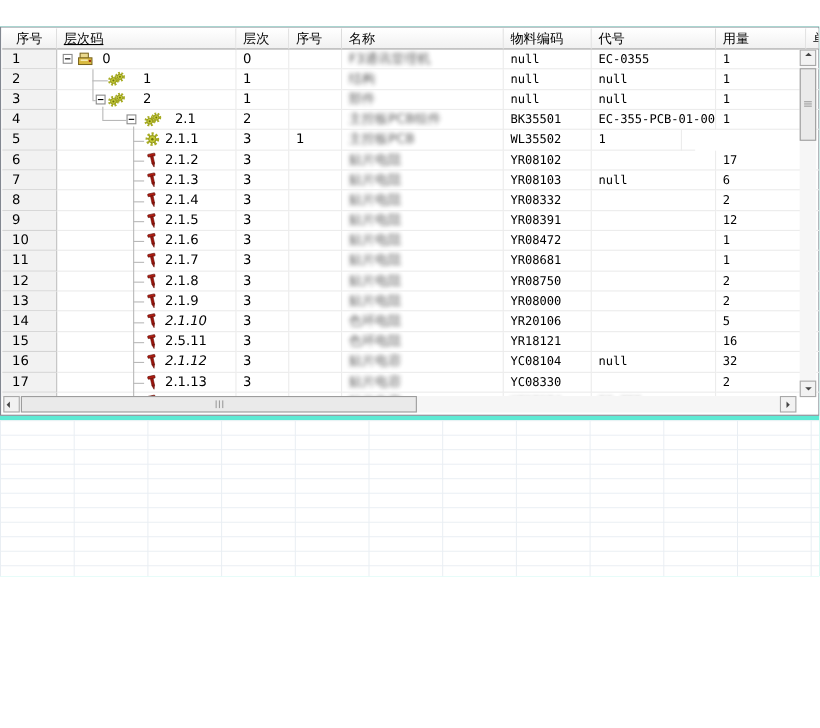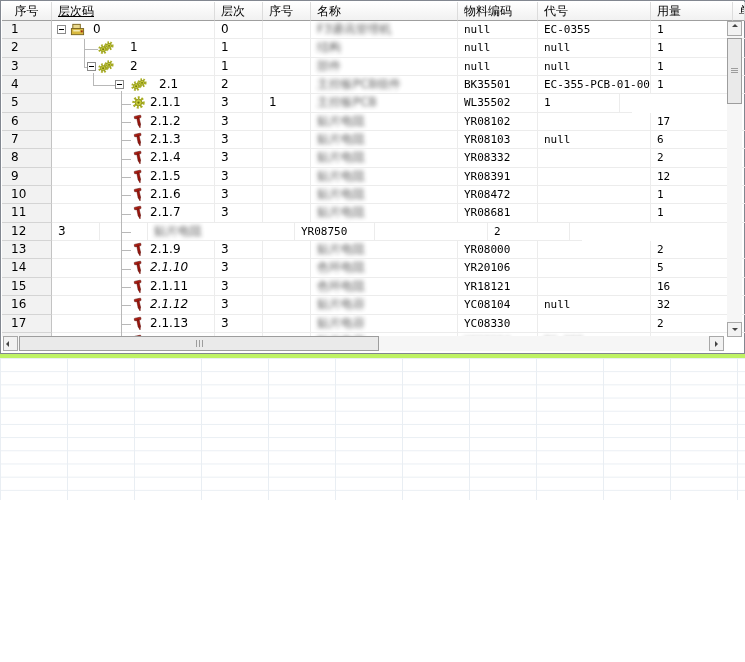--- a/index.html
+++ b/index.html
@@ -1,17 +1,17 @@
 <!DOCTYPE html>
 <html><head>
 <meta charset="utf-8">
 <style>
   html,body{margin:0;padding:0;background:#fff;}
-  #canvas{position:relative;width:745px;height:500px;background:#bef264;overflow:hidden;
-          font-family:"DejaVu Sans",sans-serif;color:#000;}
+  #canvas{position:relative;width:745px;height:500px;background:#5eead4;overflow:hidden;
+          font-family:"DejaVu Sans",sans-serif;color:#000;margin-top:24px;}
   
   #top-panel{position:absolute;left:0;top:0;width:745px;height:354px;background:#fff;
              border:1px solid #828790;box-sizing:border-box;}
   .tp-header{position:absolute;left:1px;top:1px;height:19px;display:flex;z-index:2;}
   .tp-hcell{box-sizing:border-box;height:19px;line-height:18px;font-size:12px;
             background:linear-gradient(#ffffff,#f1f1f1);
             border-right:1px solid #dcdcdc;border-bottom:1px solid #9f9f9f;
             padding-left:6px;overflow:hidden;white-space:nowrap;}
   .tp-hcell.center{padding-left:0;text-align:center;}
   .tp-body{position:absolute;left:1px;top:20px;width:743px;height:316px;overflow:hidden;}
@@ -267,20 +267,26 @@
           <div class="tcell" style="width: 48px;">3</div>
           <div class="tcell" style="width: 48px;"></div>
           <div class="tcell" style="width: 147px;"><span class="blur">贴片电阻</span></div>
           <div class="tcell mono" style="width: 80px;">YR08681</div>
           <div class="tcell mono" style="width: 113px;"></div>
           <div class="tcell mono" style="width: 82px;">1</div>
           <div class="tcell" style="width: 12px; border-right: none;"></div>
         </div>
         <div class="trow">
           <div class="tcell rowhdr" style="width: 50px;">12</div>
+          <div class="tcell treecell" style="width: 163px;">
+            <svg class="node-ic" viewBox="0 0 16 16" style="left: 78px;">
+              <use href="#sym-screw"></use>
+            </svg>
+            <span class="tlabel" style="left: 98px;">2.1.8</span>
+          </div>
           <div class="tcell" style="width: 48px;">3</div>
           <div class="tcell" style="width: 48px;"></div>
           <div class="tcell" style="width: 147px;"><span class="blur">贴片电阻</span></div>
           <div class="tcell mono" style="width: 80px;">YR08750</div>
           <div class="tcell mono" style="width: 113px;"></div>
           <div class="tcell mono" style="width: 82px;">2</div>
           <div class="tcell" style="width: 12px; border-right: none;"></div>
         </div>
         <div class="trow">
           <div class="tcell rowhdr" style="width: 50px;">13</div>
@@ -313,21 +319,21 @@
           <div class="tcell mono" style="width: 113px;"></div>
           <div class="tcell mono" style="width: 82px;">5</div>
           <div class="tcell" style="width: 12px; border-right: none;"></div>
         </div>
         <div class="trow">
           <div class="tcell rowhdr" style="width: 50px;">15</div>
           <div class="tcell treecell" style="width: 163px;">
             <svg class="node-ic" viewBox="0 0 16 16" style="left: 78px;">
               <use href="#sym-screw"></use>
             </svg>
-            <span class="tlabel" style="left: 98px;">2.1.11</span>
+            <span class="tlabel" style="left: 98px;">2.5.11</span>
           </div>
           <div class="tcell" style="width: 48px;">3</div>
           <div class="tcell" style="width: 48px;"></div>
           <div class="tcell" style="width: 147px;"><span class="blur">色环电阻</span></div>
           <div class="tcell mono" style="width: 80px;">YR18121</div>
           <div class="tcell mono" style="width: 113px;"></div>
           <div class="tcell mono" style="width: 82px;">16</div>
           <div class="tcell" style="width: 12px; border-right: none;"></div>
         </div>
         <div class="trow">

